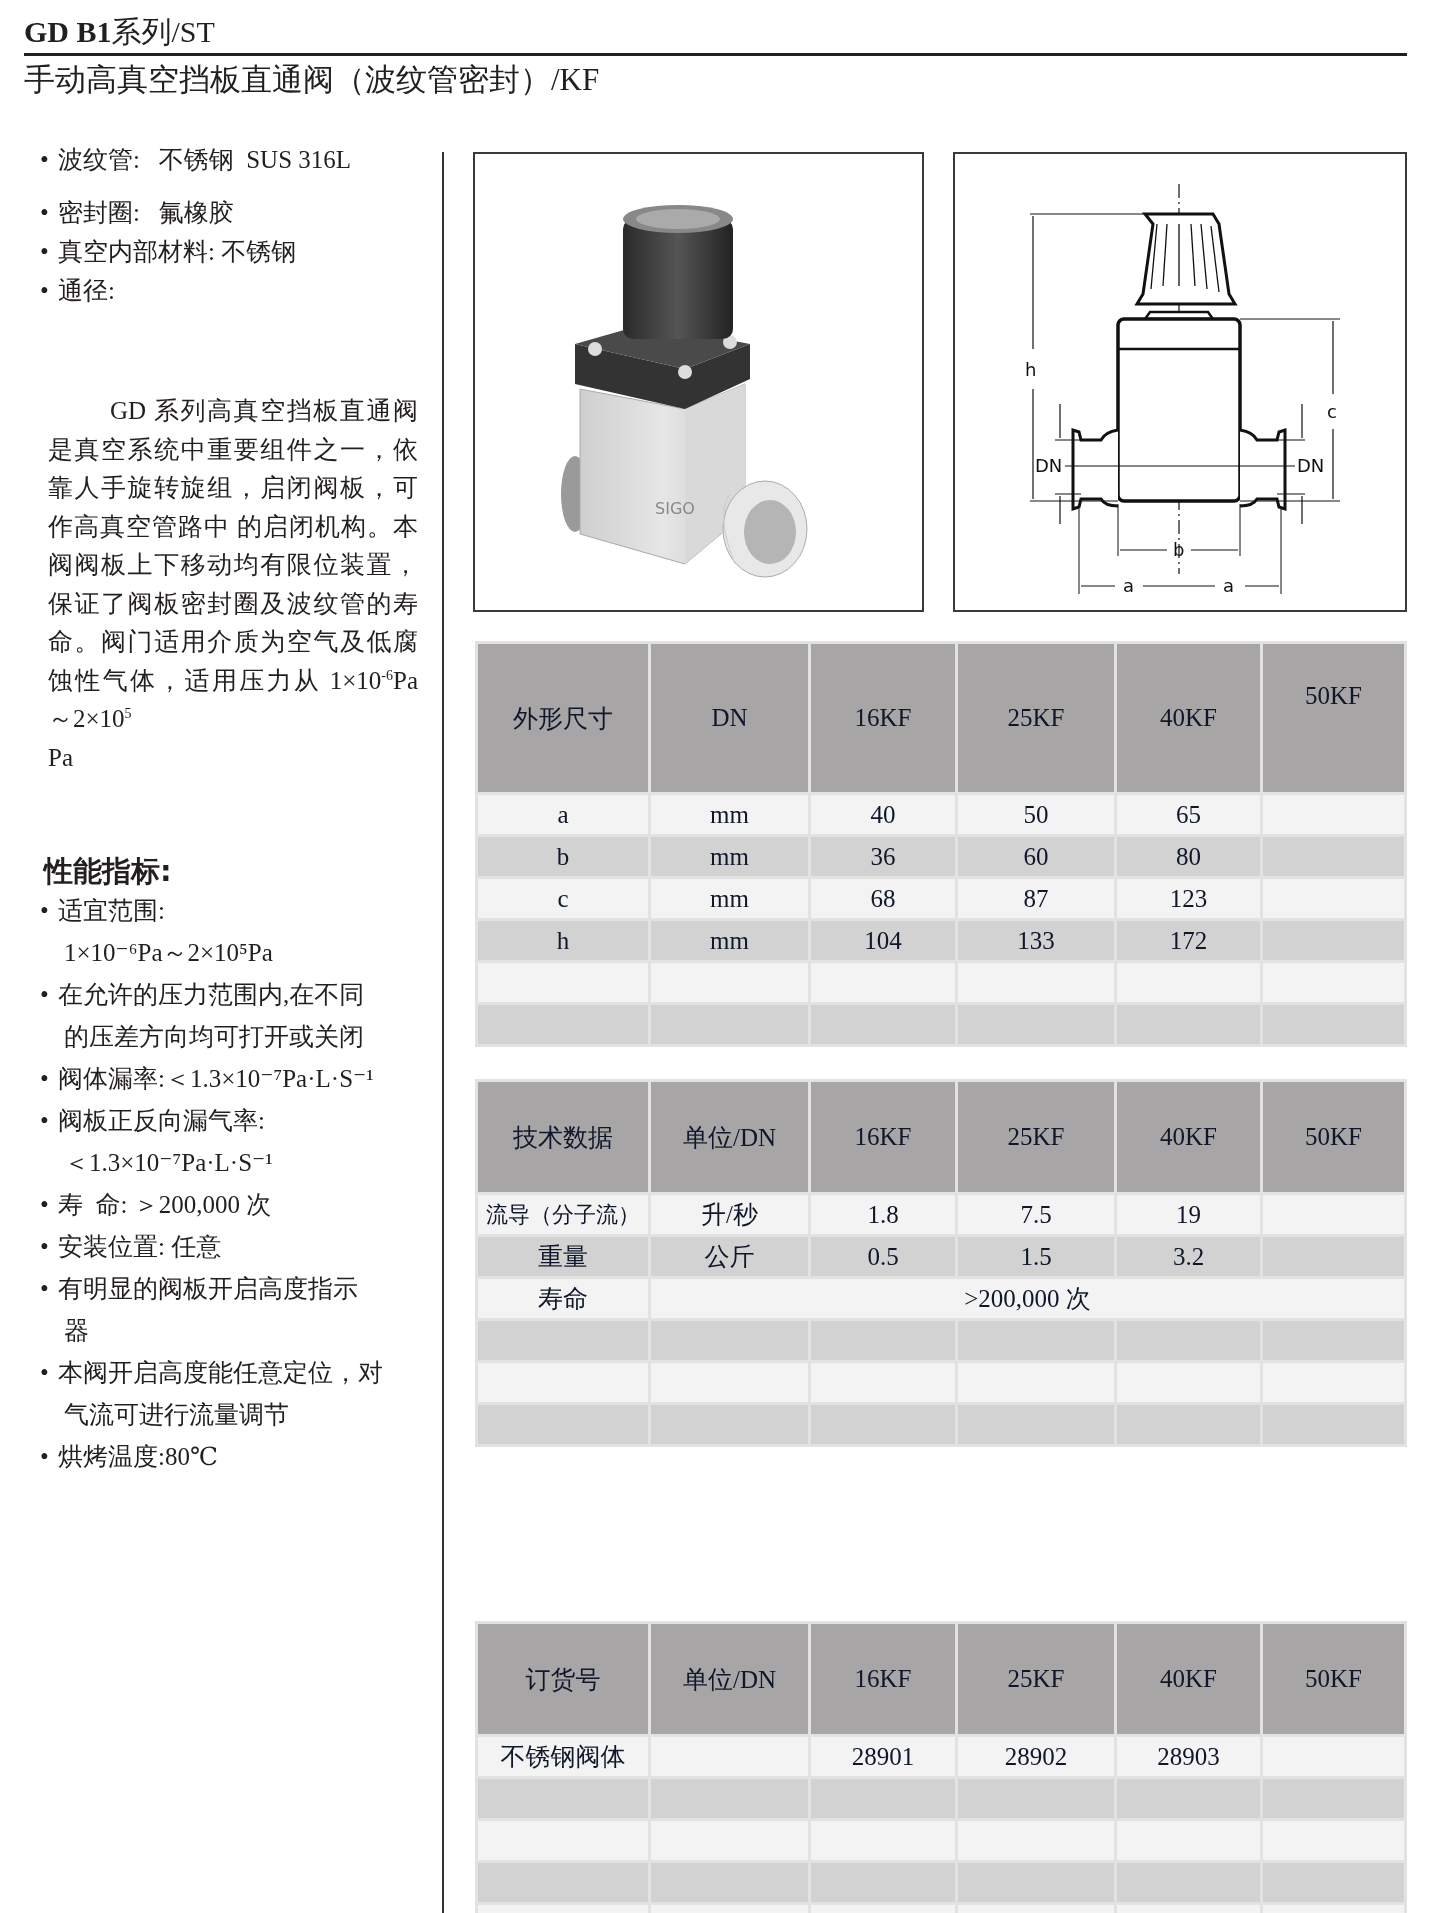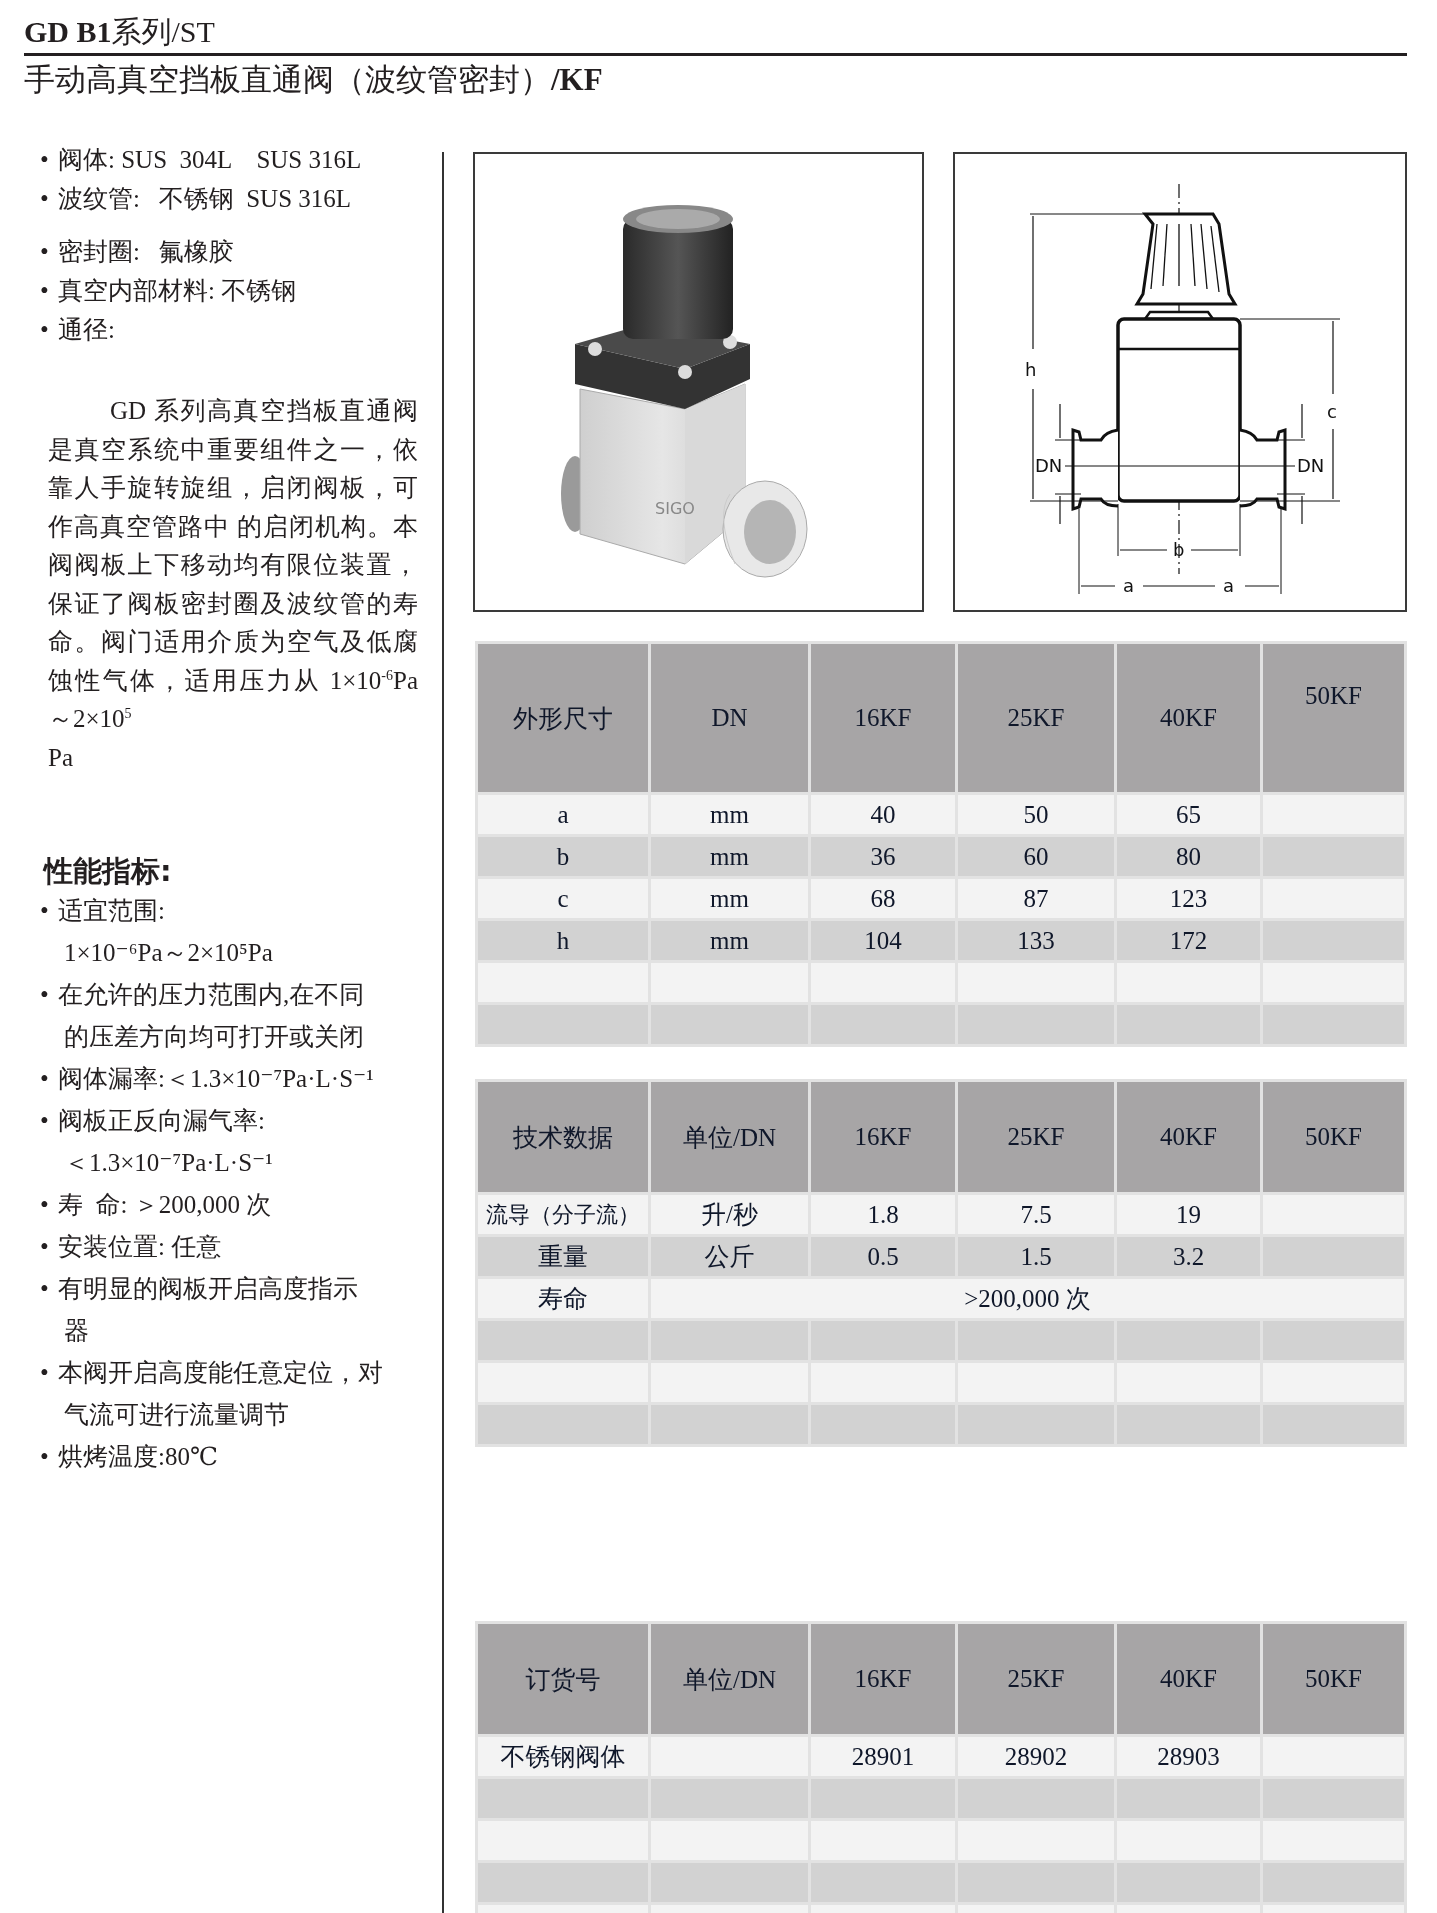--- a/index.html
+++ b/index.html
@@ -3,21 +3,21 @@
 <meta charset="utf-8">
 <style>
   html, body { margin:0; padding:0; background:#ffffff; }
   body { width:1437px; height:1913px; position:relative; overflow:hidden;
          font-family:"Liberation Serif","DejaVu Serif",serif; color:#231f20; }
   .abs { position:absolute; }
   .title1 { left:24px; top:14px; font-size:30px; font-weight:bold; line-height:36px; white-space:nowrap; }
   .title1 .cn { font-weight:normal; }
   .rule { left:24px; top:53px; width:1383px; height:3px; background:#231f20; }
   .title2 { left:24px; top:60px; font-size:31px; line-height:40px; white-space:nowrap; }
-  .title2 b { font-weight:bold; }
+  .title2 b { font-weight:normal; }
   .vline { left:442px; top:152px; width:2px; height:1761px; background:#333; }
   .leftcol { left:40px; width:375px; font-size:25px; line-height:39px; }
   .bullet { position:relative; padding-left:18px; white-space:nowrap; }
   .bullet::before { content:"•"; position:absolute; left:0; top:0; }
   .para { left:48px; top:392px; width:370px; font-size:25px; line-height:38.5px; text-align:justify; }
   .para .indent { display:inline-block; width:62px; }
   .sup { font-size:14px; vertical-align:super; line-height:0; }
   .perf-title { left:44px; top:852px; font-size:29px; font-weight:bold; font-family:"DejaVu Sans",sans-serif; }
   .perf { left:40px; top:890px; width:390px; font-size:25px; line-height:42px; }
   .perf .cont { padding-left:24px; white-space:nowrap; }
@@ -38,21 +38,20 @@
   <span>GD B1</span><span class="cn">系列</span><span class="cn">/ST</span>
 </div>
 <div class="abs rule"></div>
 <div class="abs title2">
   <span>手动高真空挡板直通阀（波纹管密封）</span><b>/KF</b>
 </div>
 
 <div class="abs vline"></div>
 
 <div class="abs leftcol" style="top:140px;">
-  <div class="bullet"><span>阀体:</span> <span style="white-space:pre">SUS  304L    SUS 316L</span></div>
   <div class="bullet"><span>波纹管:</span> <span style="white-space:pre">  不锈钢  SUS 316L</span></div>
   <div style="height:14px"></div>
   <div class="bullet"><span>密封圈:</span> <span style="white-space:pre">  氟橡胶</span></div>
   <div class="bullet"><span>真空内部材料:</span><span style="white-space:pre"> 不锈钢</span></div>
   <div class="bullet"><span>通径:</span><span></span></div>
   <div style="height:12px"></div>
 </div>
 
 <div class="abs para">
   <span class="indent"></span><span>GD 系列高真空挡板直通阀是真空系统中重要组件之一，依靠人手旋转旋组，启闭阀板，可作高真空管路中 的启闭机构。本阀阀板上下移动均有限位装置，保证了阀板密封圈及波纹管的寿命。阀门适用介质为空气及低腐蚀性气体，适用压力从 1×10</span><span class="sup">-6</span><span>Pa  ～2×10</span><span class="sup">5</span><br><span> Pa</span>

